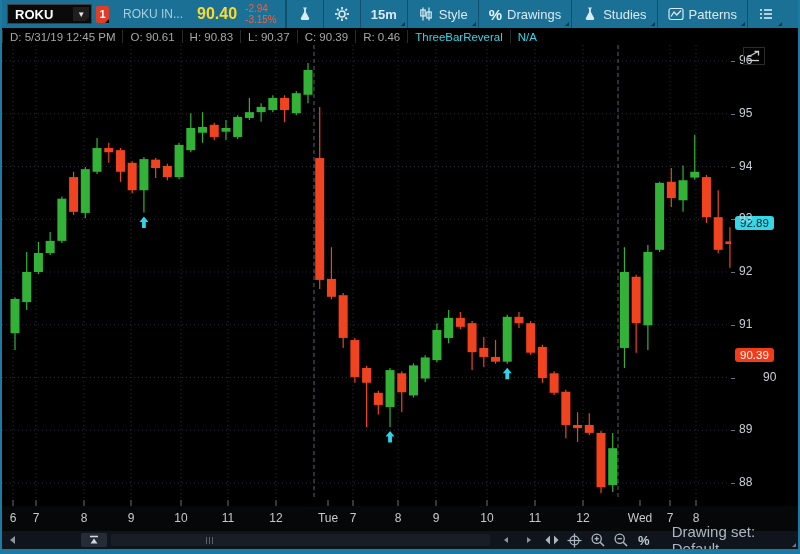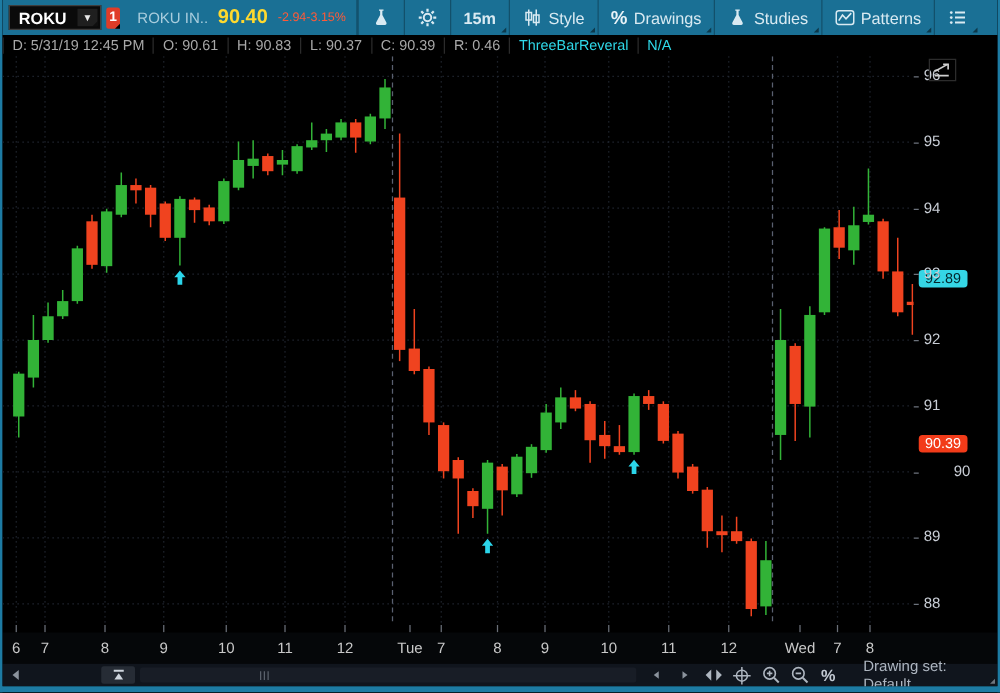--- a/index.html
+++ b/index.html
@@ -27,21 +27,21 @@
   .symbol-box .dd { position:absolute; right:2px; top:2px; bottom:2px; width:16px;
     background:#1f1f1f; display:flex; align-items:center; justify-content:center;
     color:#e8e8e8; font-size:8px; }
   .alert-badge { position:relative; margin-left:4px; width:14px; height:17px; background:#e03c28;
     color:#fff; font-weight:bold; font-size:11px; display:flex; align-items:center; justify-content:center;
     border-radius:2px; cursor:pointer; }
   .alert-badge::after { content:""; position:absolute; right:0; bottom:0;
     border-left:4px solid transparent; border-bottom:4px solid #000; }
   .sym-desc { color:#a9cddd; font-size:12px; margin-left:14px; width:72px; overflow:hidden; white-space:nowrap; }
   .last-price { color:#ffd92e; font-weight:bold; font-size:16px; margin-left:8px; }
-  .chg { display:flex; flex-direction:row; justify-content:center; margin:0 8px 0 8px;
+  .chg { display:flex; flex-direction:column; justify-content:center; margin:0 8px 0 8px;
     color:#ff5a38; font-size:10px; line-height:11px; }
   .icon16 { width:16px; height:16px; display:block; }
   .pct-glyph { font-weight:bold; font-size:15px; color:#e9f3f8; }
   
   .chart-header {
     position:absolute; left:0; top:28px; width:796px; height:17px; background:#000;
     display:flex; align-items:center; font-size:11.5px; color:#a8a8a8;
   }
   .chart-header .title { color:#fff; font-weight:bold; font-size:12px; padding:0 8px; }
   .hfield { padding:0 7px; border-left:1px solid #2b2b2b; height:13px; display:flex; align-items:center; white-space:nowrap; }
@@ -66,21 +66,21 @@
     border-right:5px solid #8b939d; cursor:pointer; }
   .cb-collapse { margin-left:66px; width:30px; height:14px; background:#262c35; border-radius:2px;
     display:flex; align-items:center; justify-content:center; cursor:pointer; }
   .cb-track { position:relative; margin-left:4px; width:440px; height:12px; background:#181d26; border-radius:2px; cursor:pointer; }
   .cb-grip { position:absolute; left:92px; top:2px; width:14px; height:8px; display:flex; gap:2px; align-items:center; justify-content:center; cursor:pointer; }
   .cb-grip i { display:block; width:1px; height:7px; background:#5a616b; }
   .cb-icons { display:flex; align-items:center; gap:3px; margin-left:6px; }
   .icon-btn { width:20px; height:16px; display:flex; align-items:center; justify-content:center; cursor:pointer; }
   .tri-l { width:0; height:0; border-top:3px solid transparent; border-bottom:3px solid transparent; border-right:4px solid #8b939d; }
   .tri-r { width:0; height:0; border-top:3px solid transparent; border-bottom:3px solid transparent; border-left:4px solid #8b939d; }
-  .drawing-set { position:relative; margin-left:12px; padding:0 10px 0 6px; color:#aeb6c0; font-size:12px; cursor:pointer; height:20px; display:flex; align-items:center;}
+  .drawing-set { position:relative; margin-left:12px; padding:0 10px 0 6px; color:#aeb6c0; font-size:15px; cursor:pointer; height:20px; display:flex; align-items:center;}
   .drawing-set::after { content:""; position:absolute; right:2px; bottom:3px;
     border-left:4px solid transparent; border-bottom:4px solid #6f767f; }
 </style>
 </head>
 <body>
 
 <div class="window">
 
   <div class="toolbar">
     <div class="symbol-box corner">

